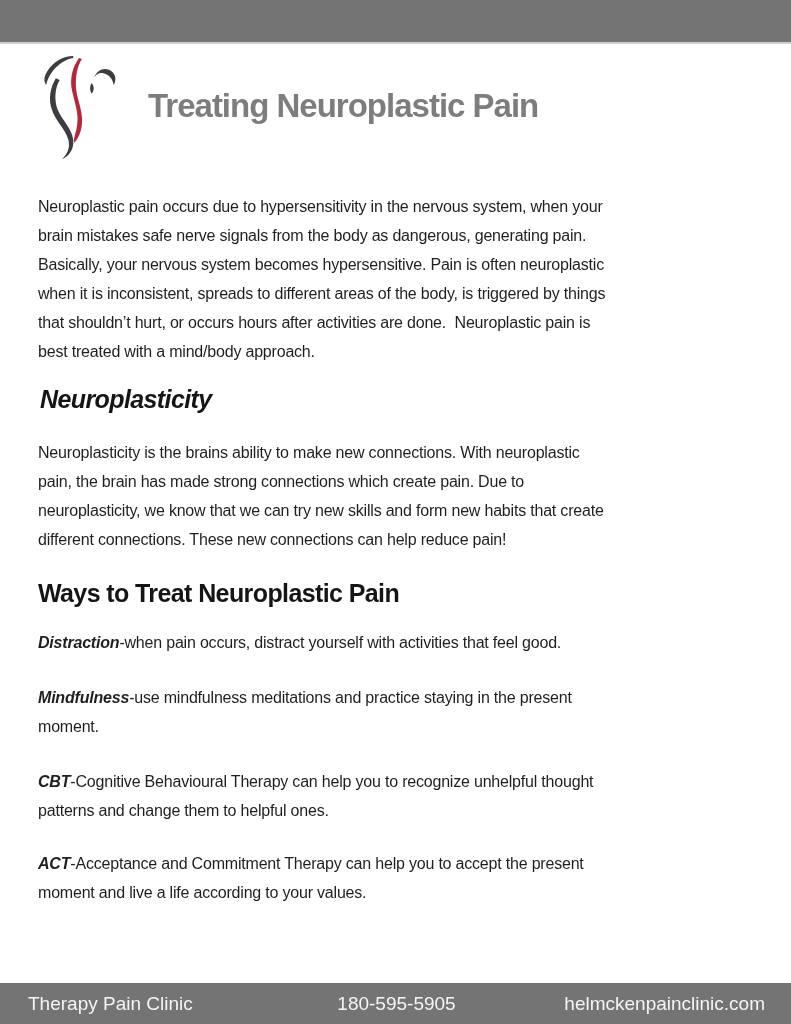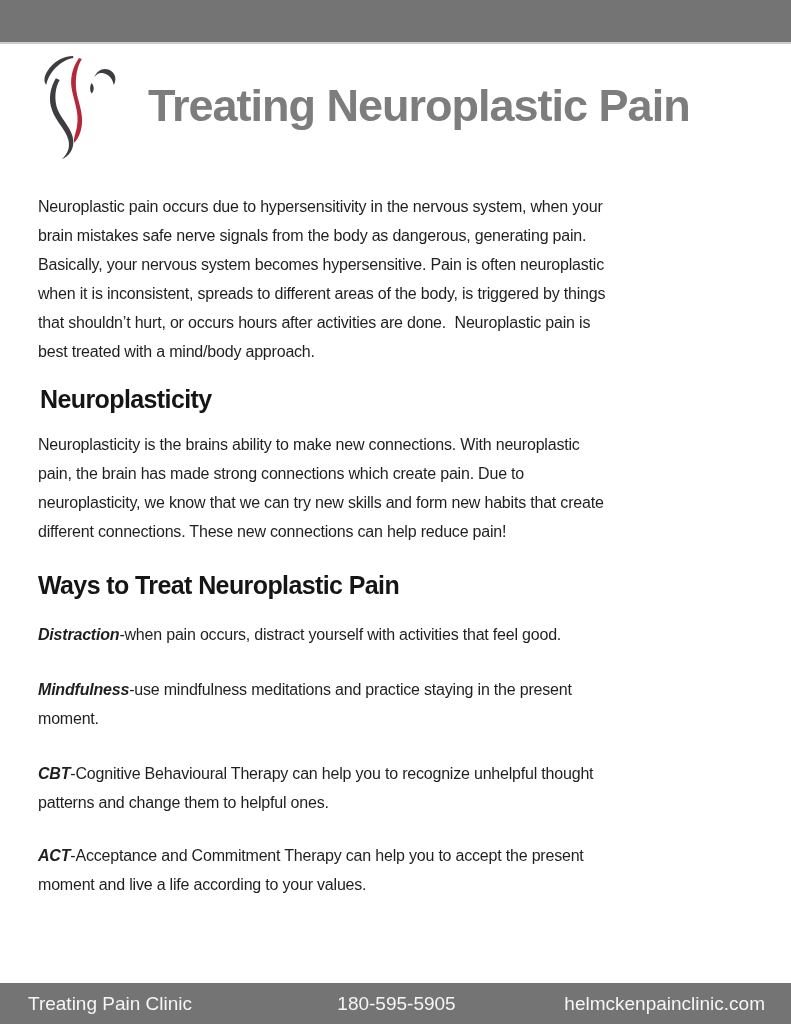--- a/index.html
+++ b/index.html
@@ -19,48 +19,48 @@
   .header {
     display: flex;
     align-items: center;
     margin: 10px 0 0 40px;
     height: 112px;
   }
   .logo { width: 78px; height: 108px; flex: 0 0 auto; }
   .logo svg { width: 78px; height: 108px; display: block; }
   .title {
     margin: 0 0 8px 30px;
-    font-size: 45px;
+    font-size: 33px;
     font-weight: 700;
     letter-spacing: -1px;
     color: var(--title-gray, #7d7d7d);
     white-space: pre;
   }
   .main { margin-left: 38px; width: 750px; }
   h2 {
     font-size: 25px;
     line-height: 30px;
     font-weight: 700;
     letter-spacing: -0.6px;
     color: #151515;
     white-space: pre;
   }
   .h2-1 { margin: 14px 0 0 6px; }
-  .h2-2 { margin: 18px 0 0 2px; }
+  .h2-2 { margin: 18px 0 0 2px; font-style: italic; }
   .h2-3 { margin: 24px 0 0 0; }
   .body, .treatment {
     font-size: 16px;
     line-height: 29px;
     letter-spacing: -0.2px;
     color: var(--text-dark, #1f1f1f);
     white-space: pre;
     margin: 0;
   }
   .p1 { margin-top: 26px; }
-  .p2 { margin-top: 16px; }
+  .p2 { margin-top: 24px; }
   .t1 { margin-top: 20px; }
   .t2 { margin-top: 26px; }
   .t3 { margin-top: 26px; }
   .t4 { margin-top: 24px; }
   .term { font-weight: 700; font-style: italic; }
   .footer {
     position: absolute;
     left: 0; right: 0; bottom: 0;
     height: 41px;
     background: var(--bar-gray, #747474);
@@ -122,18 +122,18 @@
 
     <p class="treatment t3"><strong class="term">CBT</strong><span>-Cognitive Behavioural Therapy can help you to recognize unhelpful thought
 patterns and change them to helpful ones.</span></p>
 
     <p class="treatment t4"><strong class="term">ACT</strong><span>-Acceptance and Commitment Therapy can help you to accept the present
 moment and live a life according to your values.</span></p>
 
   </main>
 
   <footer class="footer">
-    <span class="f-left">Treating Pain Clinic</span>
+    <span class="f-left">Therapy Pain Clinic</span>
     <span class="f-center">180-595-5905</span>
     <span class="f-right">helmckenpainclinic.com</span>
   </footer>
 
 </div>
 
 </body></html>

